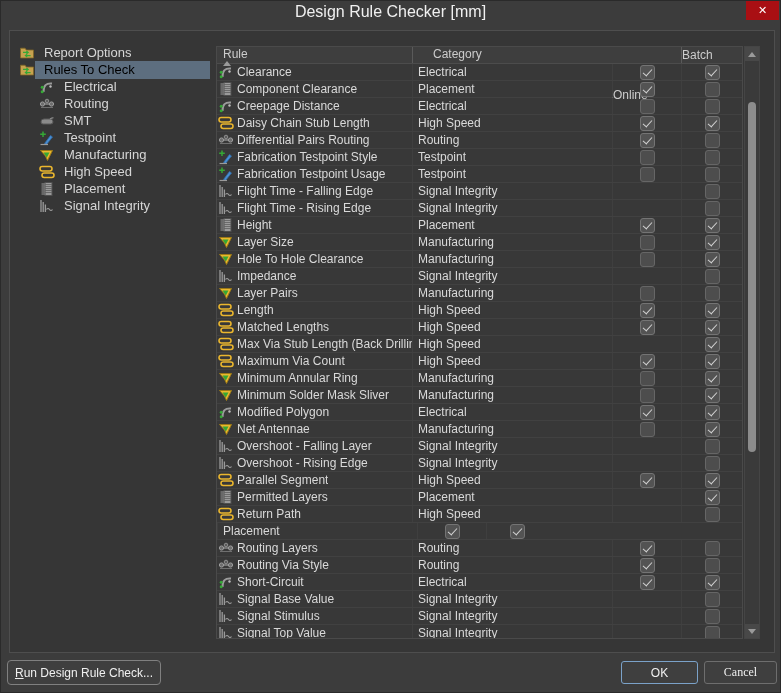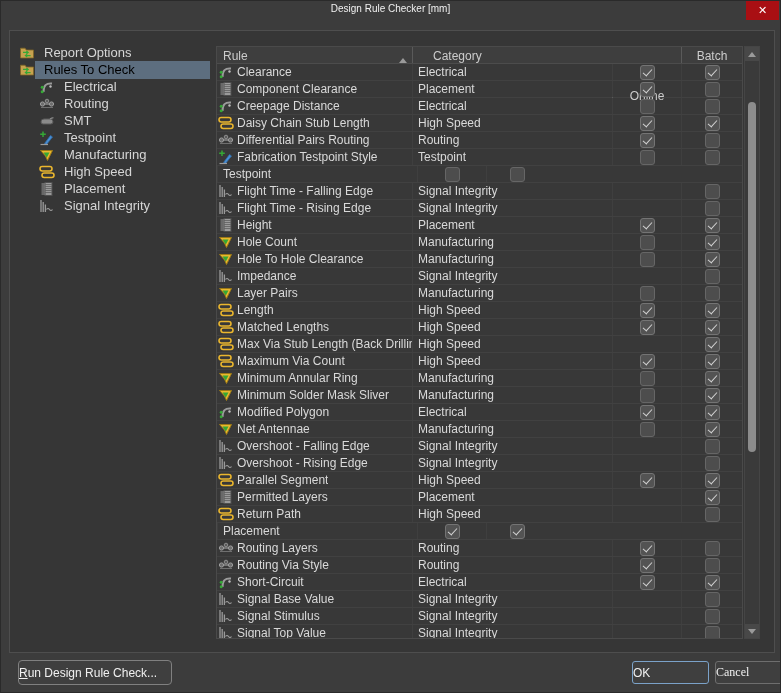--- a/index.html
+++ b/index.html
@@ -6,39 +6,39 @@
     --bg:#3c3c3c; --panel:#363636; --table-bg:#383838; --header-bg:#3e3e3e;
     --grid:#414141; --border:#4e4e4e; --text:#d9d9d9; --muted:#c6c6c6;
     --selection:#5d6e7f; --close:#a90f13; --okborder:#7ba2c9;
     --cb-bg:#4d4d4d; --cb-border:#666; --check:#d2d2d2; --thumb:#8c8c8c;
   }
   *{box-sizing:border-box; margin:0; padding:0;}
   body{width:781px;height:693px;font-family:"Liberation Sans","DejaVu Sans",sans-serif;background:#222;}
   .dialog{position:relative;width:781px;height:693px;background:var(--bg);overflow:hidden;border:1px solid #2a2a2a;}
   
   .titlebar{position:absolute;top:0;left:0;right:0;height:20px;}
-  .title{position:absolute;top:2px;left:0;right:0;text-align:center;color:#f0f0f0;font-size:10px;}
+  .title{position:absolute;top:2px;left:0;right:0;text-align:center;color:#f0f0f0;font-size:16px;}
   .close-btn{position:absolute;top:0;right:1px;width:33px;height:19px;background:var(--close);
     display:flex;align-items:center;justify-content:center;cursor:pointer;}
   .close-btn span{color:#fff;font-weight:bold;font-size:11px;line-height:1;}
   
   .content{position:absolute;left:8px;top:29px;width:766px;height:623px;background:var(--panel);
     border:1px solid var(--border);}
   
   .tree{position:absolute;left:3px;top:13px;width:197px;}
   .tree-item{display:flex;align-items:center;height:17px;padding-left:6px;cursor:pointer;}
   .tree-item.lvl1{padding-left:26px;}
   .icon16{width:16px;height:16px;flex:0 0 16px;display:inline-block;}
   .icon16 svg{width:16px;height:16px;display:block;}
   .tree-label{flex:1;color:#d6d6d6;font-size:13px;padding:1px 2px 2px 9px;white-space:nowrap;overflow:hidden;}
   .tree-item.selected .tree-label{background:var(--selection);color:#000000;}
   
   .table{position:absolute;left:206px;top:15px;width:527px;border:1px solid #4a4a4a;background:var(--table-bg);}
   .thead{display:flex;height:17px;background:var(--header-bg);border-bottom:1px solid #4c4c4c;color:#cccccc;font-size:12px;}
-  .thead .hcell{display:flex;align-items:flex-end;height:100%;}
+  .thead .hcell{display:flex;align-items:flex-start;height:100%;flex-direction:column;}
   .h-rule{width:195px;padding-left:6px;justify-content:space-between;}
   .h-cat{width:200px;padding-left:20px;border-left:1px solid #5a5a5a;}
   .h-online{width:69px;justify-content:center;border-left:1px solid #5a5a5a;margin-top:40px;}
   .h-batch{width:61px;justify-content:center;border-left:1px solid #5a5a5a;}
   .tri-asc{width:0;height:0;border-left:4px solid transparent;border-right:4px solid transparent;
     border-bottom:5px solid #9a9a9a;margin-right:5px;}
   .tbody{height:574px;overflow:hidden;}
   .trow{display:flex;height:17px;border-bottom:1px solid var(--grid);align-items:center;}
   .cell{height:100%;display:flex;align-items:center;}
   .c-rule{width:195px;padding-left:1px;gap:3px;}
@@ -56,21 +56,21 @@
   .scrollbar{position:absolute;left:734px;top:15px;width:16px;height:593px;background:#3a3a3a;border:1px solid #454545;}
   .sb-btn{position:absolute;left:0;width:14px;height:15px;background:#484848;display:flex;align-items:center;justify-content:center;cursor:pointer;}
   .sb-up{top:0;border-bottom:1px solid #3a3a3a;}
   .sb-down{bottom:0;border-top:1px solid #3a3a3a;}
   .tri-up{width:0;height:0;border-left:4px solid transparent;border-right:4px solid transparent;border-bottom:5px solid #9a9a9a;}
   .tri-down{width:0;height:0;border-left:4px solid transparent;border-right:4px solid transparent;border-top:5px solid #9a9a9a;}
   .sb-thumb{position:absolute;left:3px;top:55px;width:8px;height:350px;background:var(--thumb);border-radius:4px;cursor:grab;}
   
   .footer{position:absolute;left:0;right:0;bottom:0;height:41px;}
   .btn{position:absolute;background:#3f3f3f;border:1px solid #777;border-radius:4px;color:#f0f0f0;
-    font-size:12px;display:flex;align-items:center;justify-content:flex-start;cursor:pointer;margin-left:11px;}
+    font-size:12px;display:flex;align-items:center;justify-content:center;cursor:pointer;}
   .btn u{text-decoration:underline;}
   .run-btn{left:6px;top:9px;width:154px;height:25px;border-color:#808080;}
   .ok-btn{left:620px;top:10px;width:77px;height:23px;border:1px solid var(--okborder);border-radius:3px;}
   .cancel-btn{left:703px;top:10px;width:73px;height:23px;border-radius:3px;border-color:#6e6e6e;font-family:Liberation Serif, serif;}
 </style>
 </head>
 <body>
 
 <div class="dialog">
 
@@ -328,20 +328,30 @@
     <span class="cell c-cat">Testpoint</span>
     <span class="cell c-online">
               <span class="checkbox unchecked"></span>
             </span>
     <span class="cell c-batch">
               <span class="checkbox unchecked"></span>
             </span>
   </div>
 
   <div class="trow">
+    <span class="cell c-rule">
+      <span class="icon16 rule-icon">
+                <svg viewBox="0 0 16 16">
+                  <path d="M4 1.5V7M1.2 4.2h5.6" stroke="#35a835" stroke-width="1.5"></path>
+                  <path d="M5.5 13.5 11.5 5.5 13.5 7 7.5 14.5z" fill="#4a8fd4" stroke="#2f6ca8" stroke-width=".8"></path>
+                  <path d="M1.5 14.5H9" stroke="#9a9a9a" stroke-width="1.2"></path>
+                </svg>
+              </span>
+      <span class="rule-name">Fabrication Testpoint Usage</span>
+    </span>
     <span class="cell c-cat">Testpoint</span>
     <span class="cell c-online">
               <span class="checkbox unchecked"></span>
             </span>
     <span class="cell c-batch">
               <span class="checkbox unchecked"></span>
             </span>
   </div>
 
   <div class="trow">
@@ -403,21 +413,21 @@
   </div>
 
   <div class="trow">
     <span class="cell c-rule">
       <span class="icon16 rule-icon">
                 <svg viewBox="0 0 16 16">
                   <path d="M1.5 3.5h12l-5 10-2-4.5z" fill="#eab62e" stroke="#9c7a16"></path>
                   <path d="M4.5 5.5h6L7.8 10.5z" fill="#35a835"></path>
                 </svg>
               </span>
-      <span class="rule-name">Hole Count</span>
+      <span class="rule-name">Layer Size</span>
     </span>
     <span class="cell c-cat">Manufacturing</span>
     <span class="cell c-online">
               <span class="checkbox unchecked"></span>
             </span>
     <span class="cell c-batch">
               <span class="checkbox checked"></span>
             </span>
   </div>
 
@@ -633,21 +643,21 @@
   </div>
 
   <div class="trow">
     <span class="cell c-rule">
       <span class="icon16 rule-icon">
                 <svg viewBox="0 0 16 16">
                   <path d="M2 2v12M4.2 4v10M6.4 6.5V14" stroke="#9a9a9a" stroke-width="1.3" fill="none"></path>
                   <path d="M7.5 11.5q1.5-2 3-0t3 0" stroke="#9a9a9a" stroke-width="1.2" fill="none"></path>
                 </svg>
               </span>
-      <span class="rule-name">Overshoot - Falling Edge</span>
+      <span class="rule-name">Overshoot - Falling Layer</span>
     </span>
     <span class="cell c-cat">Signal Integrity</span>
     <span class="cell c-online">
               <span class="checkbox none"></span>
             </span>
     <span class="cell c-batch">
               <span class="checkbox unchecked"></span>
             </span>
   </div>
 

